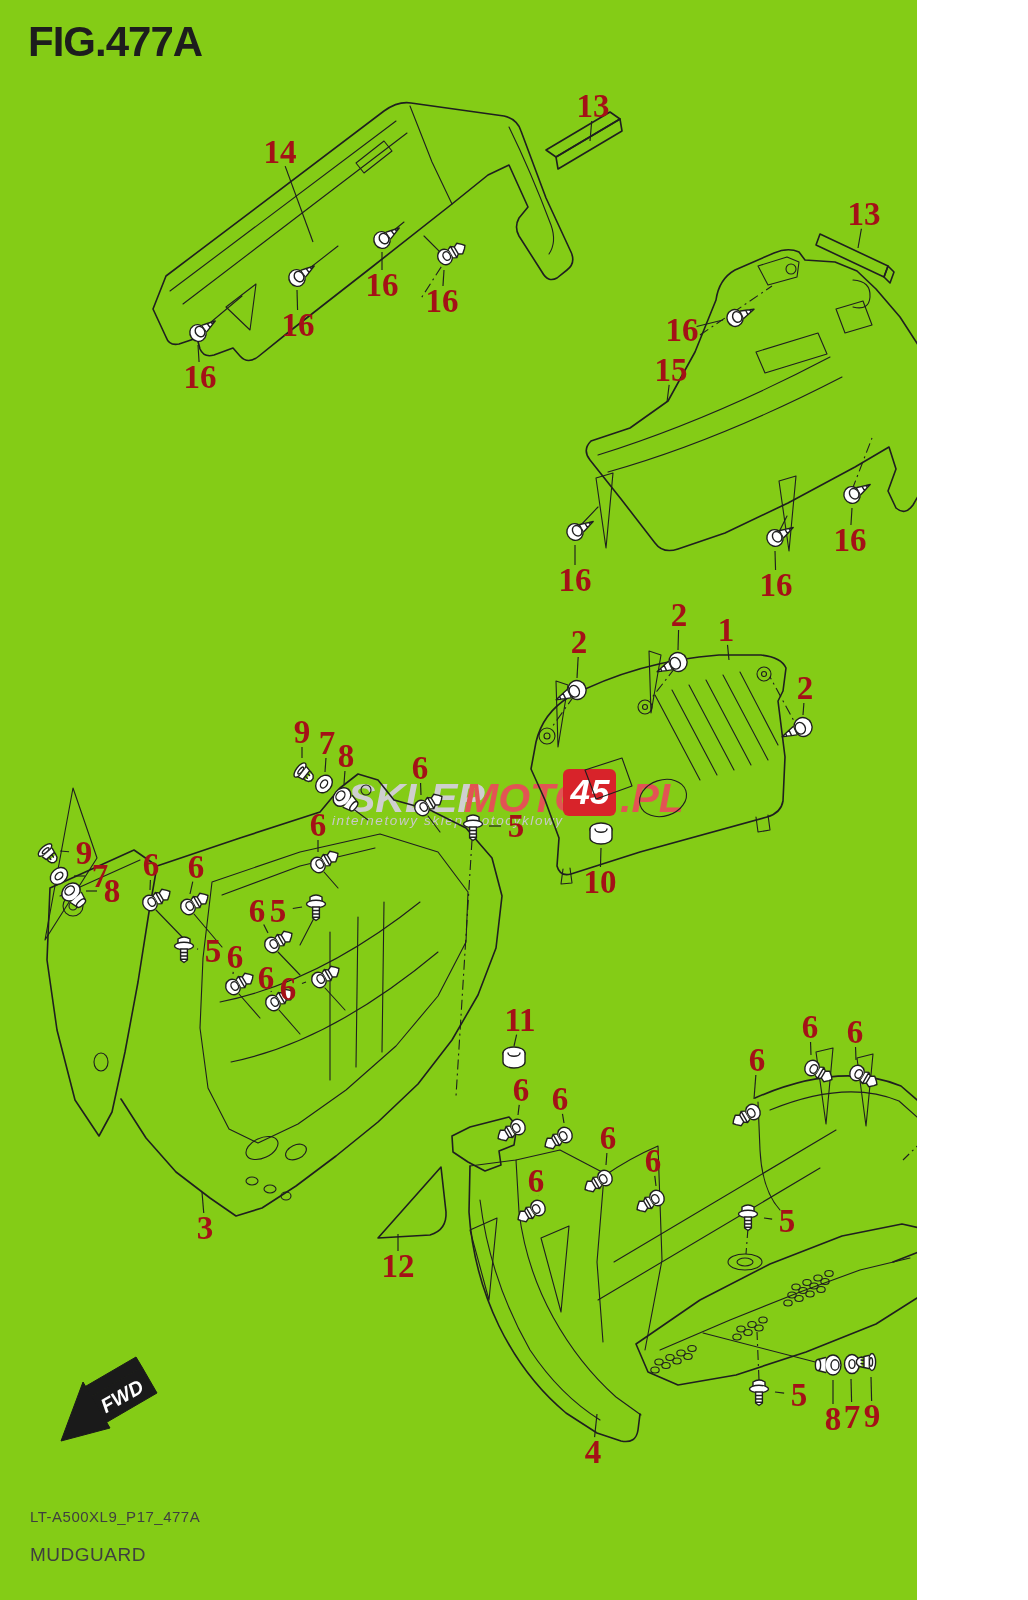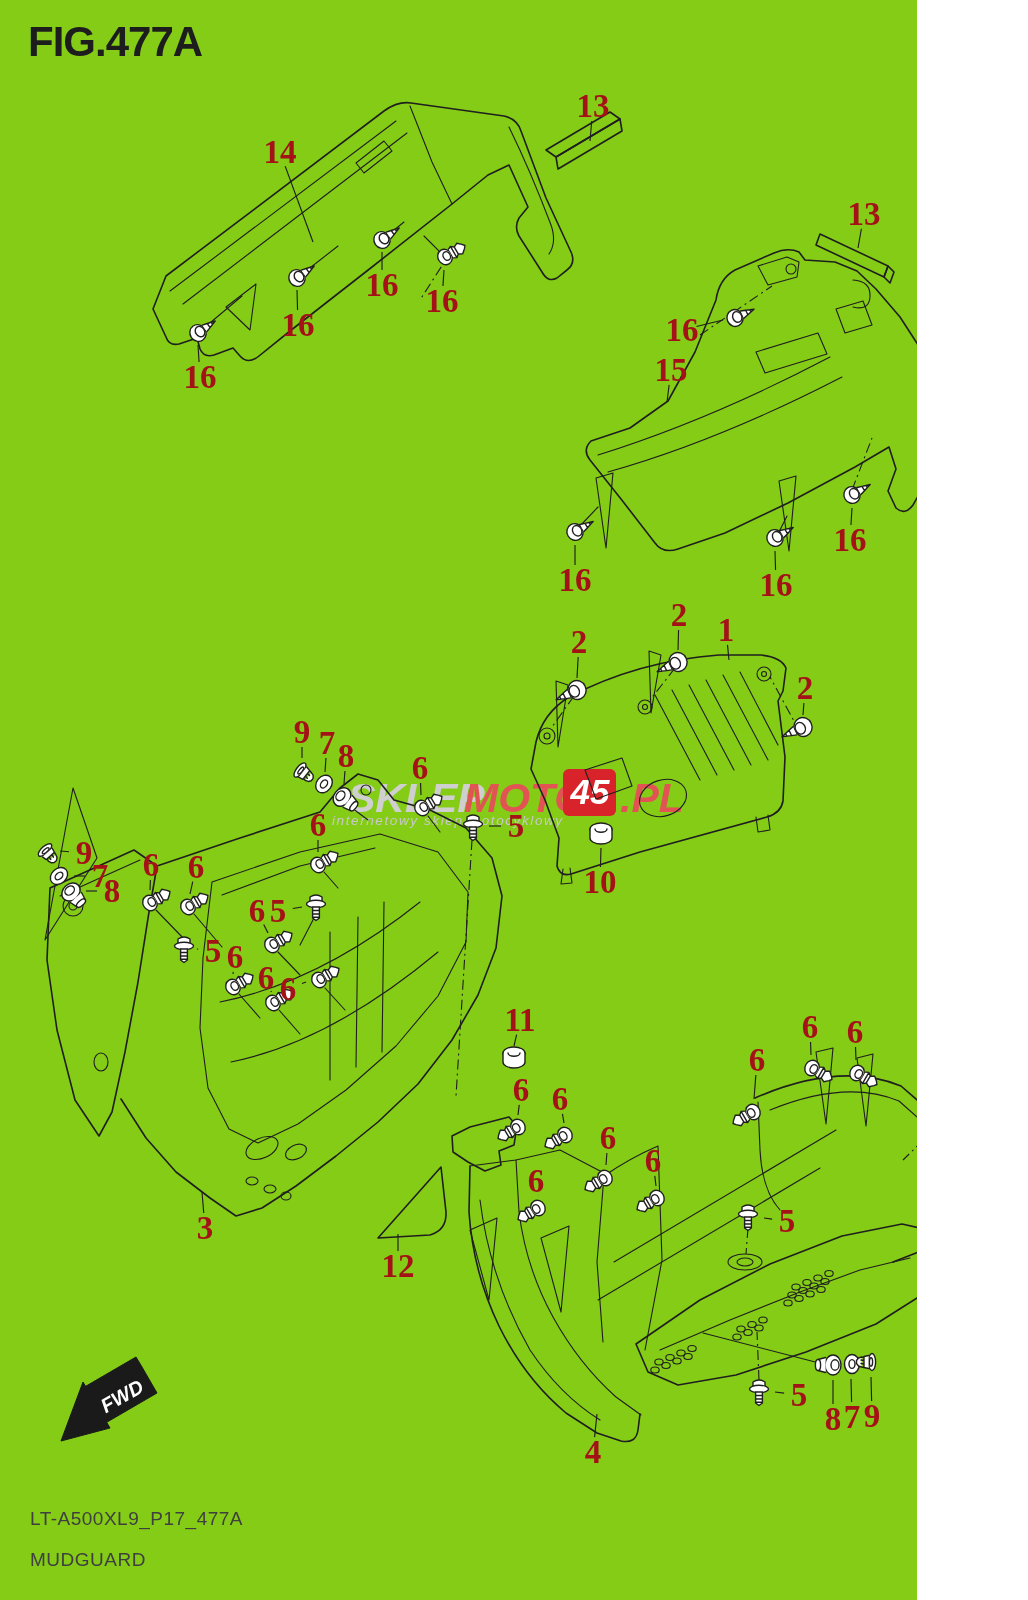--- a/index.html
+++ b/index.html
@@ -1,21 +1,21 @@
 <!DOCTYPE html>
 <html><head>
 <meta charset="utf-8">
 <style>
   html,body{margin:0;padding:0;background:#ffffff;}
   #page{position:relative;width:917px;height:1600px;background:#84cc16;overflow:hidden;
         font-family:"Liberation Sans","DejaVu Sans",sans-serif;}
   #fig-title{position:absolute;left:28px;top:18px;font-size:42px;font-weight:bold;
              color:#1d1d1d;letter-spacing:-1px;}
   #footer{position:absolute;left:30px;top:1508px;color:#3f3f3f;}
-  #footer .l1{font-size:19px;letter-spacing:0.5px;}
+  #footer .l1{font-size:15px;letter-spacing:0.5px;}
   #footer .l2{font-size:19px;letter-spacing:0.5px;margin-top:19px;}
   svg{position:absolute;left:0;top:0;}
   .ln{fill:none;stroke:#1f1f1f;stroke-width:1.6;stroke-linejoin:round;stroke-linecap:round;}
   .ln2{fill:none;stroke:#1f1f1f;stroke-width:1.1;stroke-linejoin:round;stroke-linecap:round;}
   .dash{fill:none;stroke:#1f1f1f;stroke-width:1.1;stroke-dasharray:10 4 2 4;}
   .fast{fill:#ffffff;stroke:#1f1f1f;stroke-width:1.4;stroke-linejoin:round;stroke-linecap:round;}
   .co-label{font-family:"Liberation Serif","DejaVu Serif",serif;font-weight:bold;font-size:33px;
             fill:#a41117;text-anchor:middle;}
   .leader{stroke:#1f1f1f;stroke-width:1.15;}
   .wm-gray{font-family:"Liberation Sans",sans-serif;font-style:italic;font-weight:bold;

